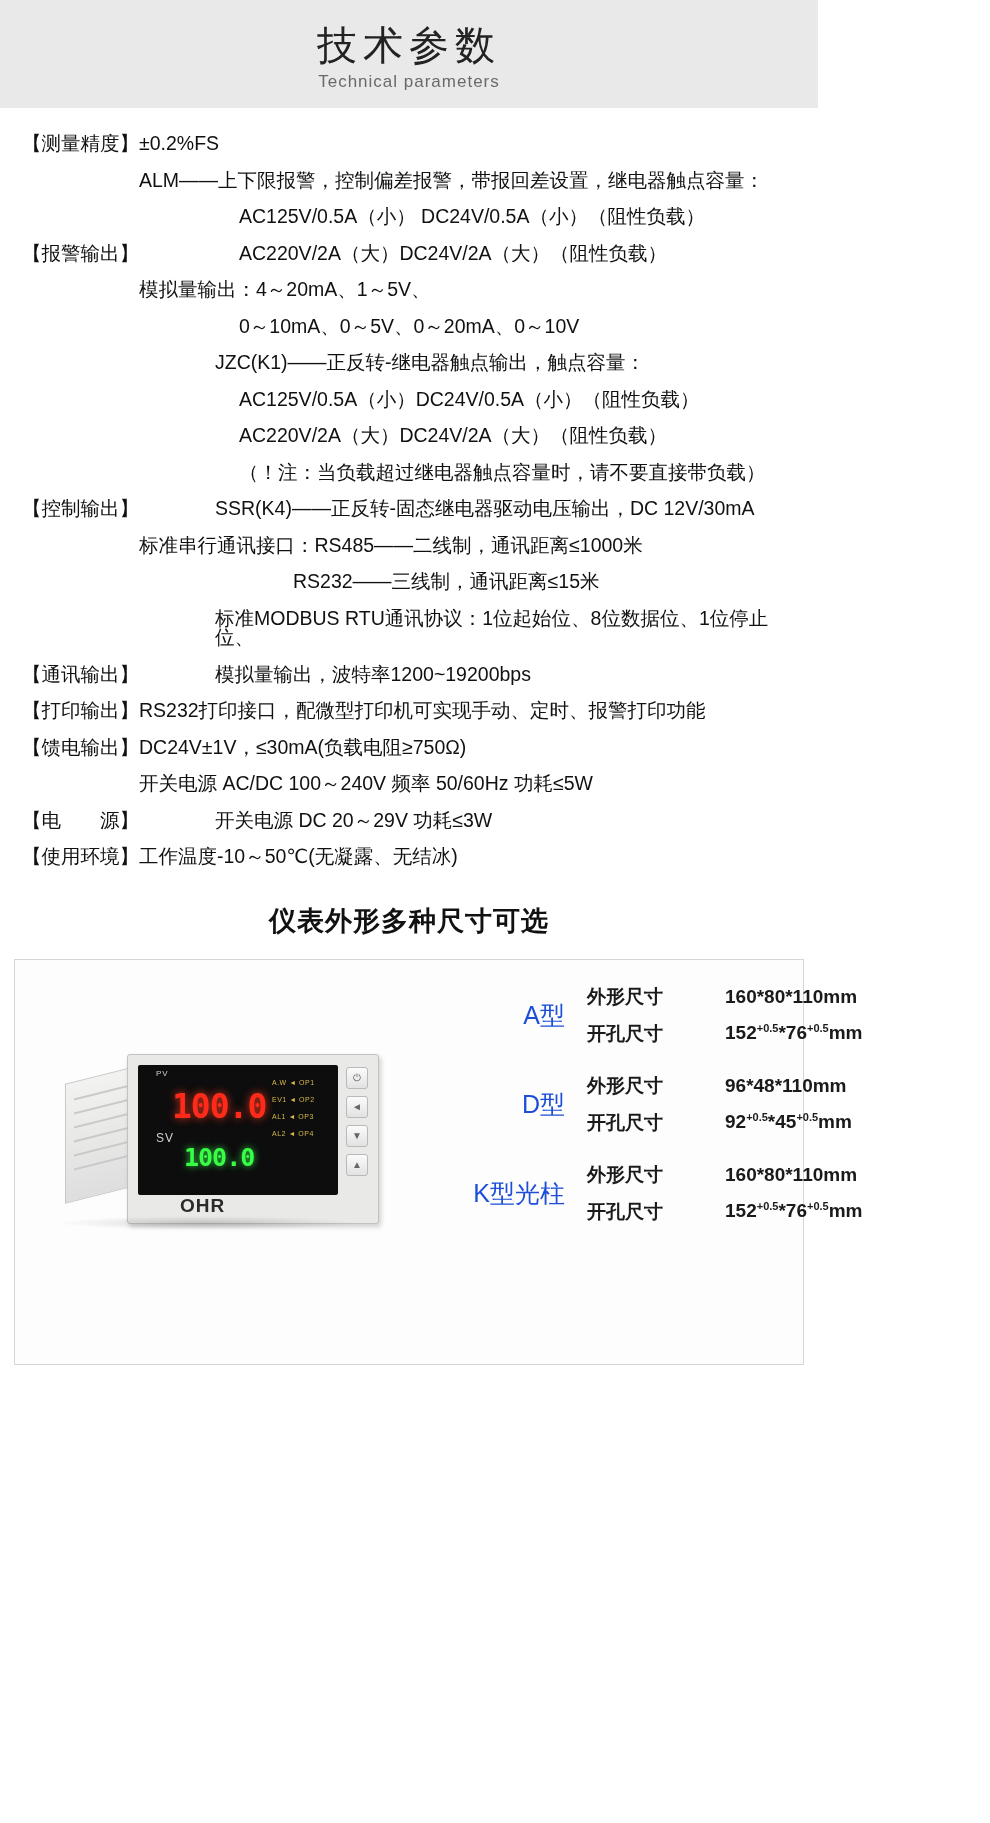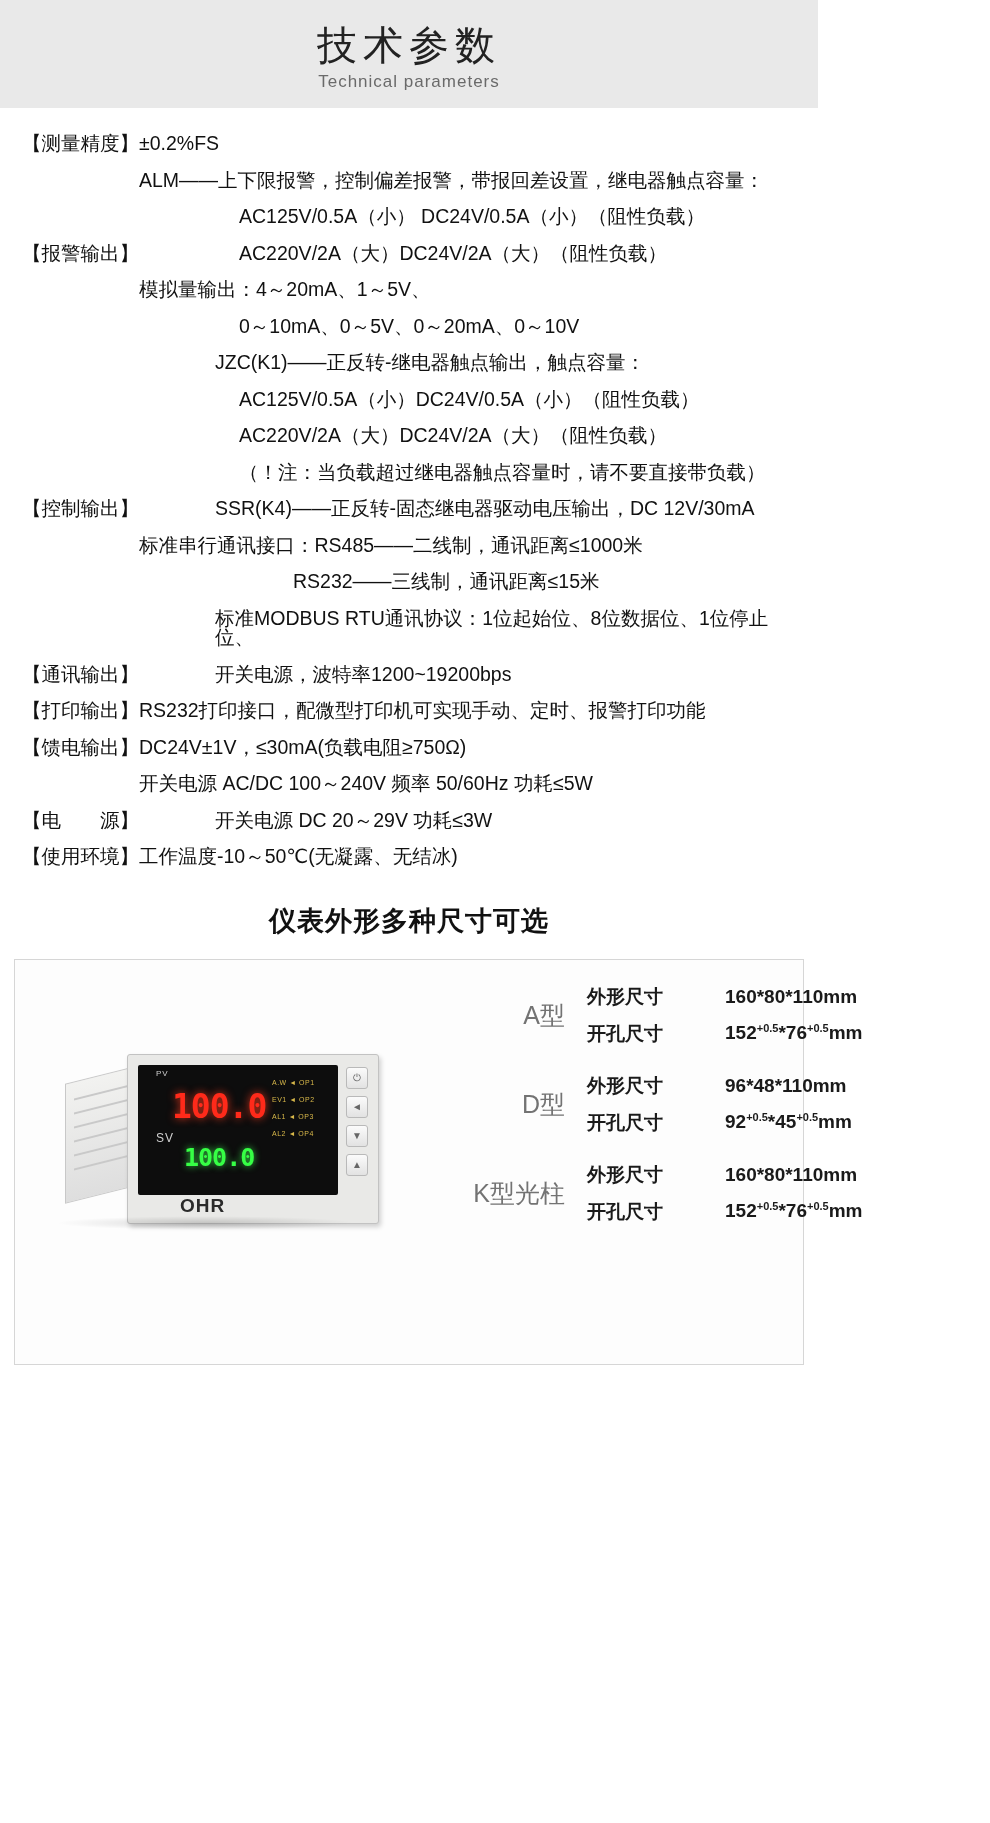--- a/index.html
+++ b/index.html
@@ -152,21 +152,21 @@
     background:radial-gradient(ellipse at center,rgba(0,0,0,.16) 0%,rgba(0,0,0,0) 70%);
   }
 
   
   .dims-text{flex:1 1 auto;padding-top:8px;}
   .dim-block{display:flex;align-items:center;margin-bottom:26px;}
   .dim-model{
     flex:0 0 120px;
     text-align:right;
     font-size:25px;
-    color:#737373;
+    color:#1d4ed8;
     padding-right:22px;
     white-space:nowrap;
   }
   .dim-lines{flex:1 1 auto;}
   .dim-line{display:flex;align-items:baseline;margin-bottom:11px;font-size:19px;gap:48px;}
   .dim-line:last-child{margin-bottom:0;}
   .dim-key{flex:0 0 auto;font-weight:bold;margin-right:14px;white-space:nowrap;}
   .dim-val{font-weight:bold;white-space:nowrap;}
   sup.tol{font-size:11px;font-weight:bold;vertical-align:super;}
   .last-block .dim-model{font-size:25px;font-weight:400;}
@@ -207,21 +207,21 @@
           <span class="ln ind2">（！注：当负载超过继电器触点容量时，请不要直接带负载）</span>
           <span class="ln ind1">SSR(K4)——正反转-固态继电器驱动电压输出，DC 12V/30mA</span>
         </div>
       </div>
       <div class="row">
         <div class="label">【通讯输出】</div>
         <div class="value">
           <span class="ln">标准串行通讯接口：RS485——二线制，通讯距离≤1000米</span>
           <span class="ln ind4">RS232——三线制，通讯距离≤15米</span>
           <span class="ln ind1">标准MODBUS RTU通讯协议：1位起始位、8位数据位、1位停止位、</span>
-          <span class="ln ind1">开关电源，波特率1200~19200bps</span>
+          <span class="ln ind1">模拟量输出，波特率1200~19200bps</span>
         </div>
       </div>
       <div class="row">
         <div class="label">【打印输出】</div>
         <div class="value">
           <span class="ln">RS232打印接口，配微型打印机可实现手动、定时、报警打印功能</span>
         </div>
       </div>
       <div class="row">
         <div class="label">【馈电输出】</div>

